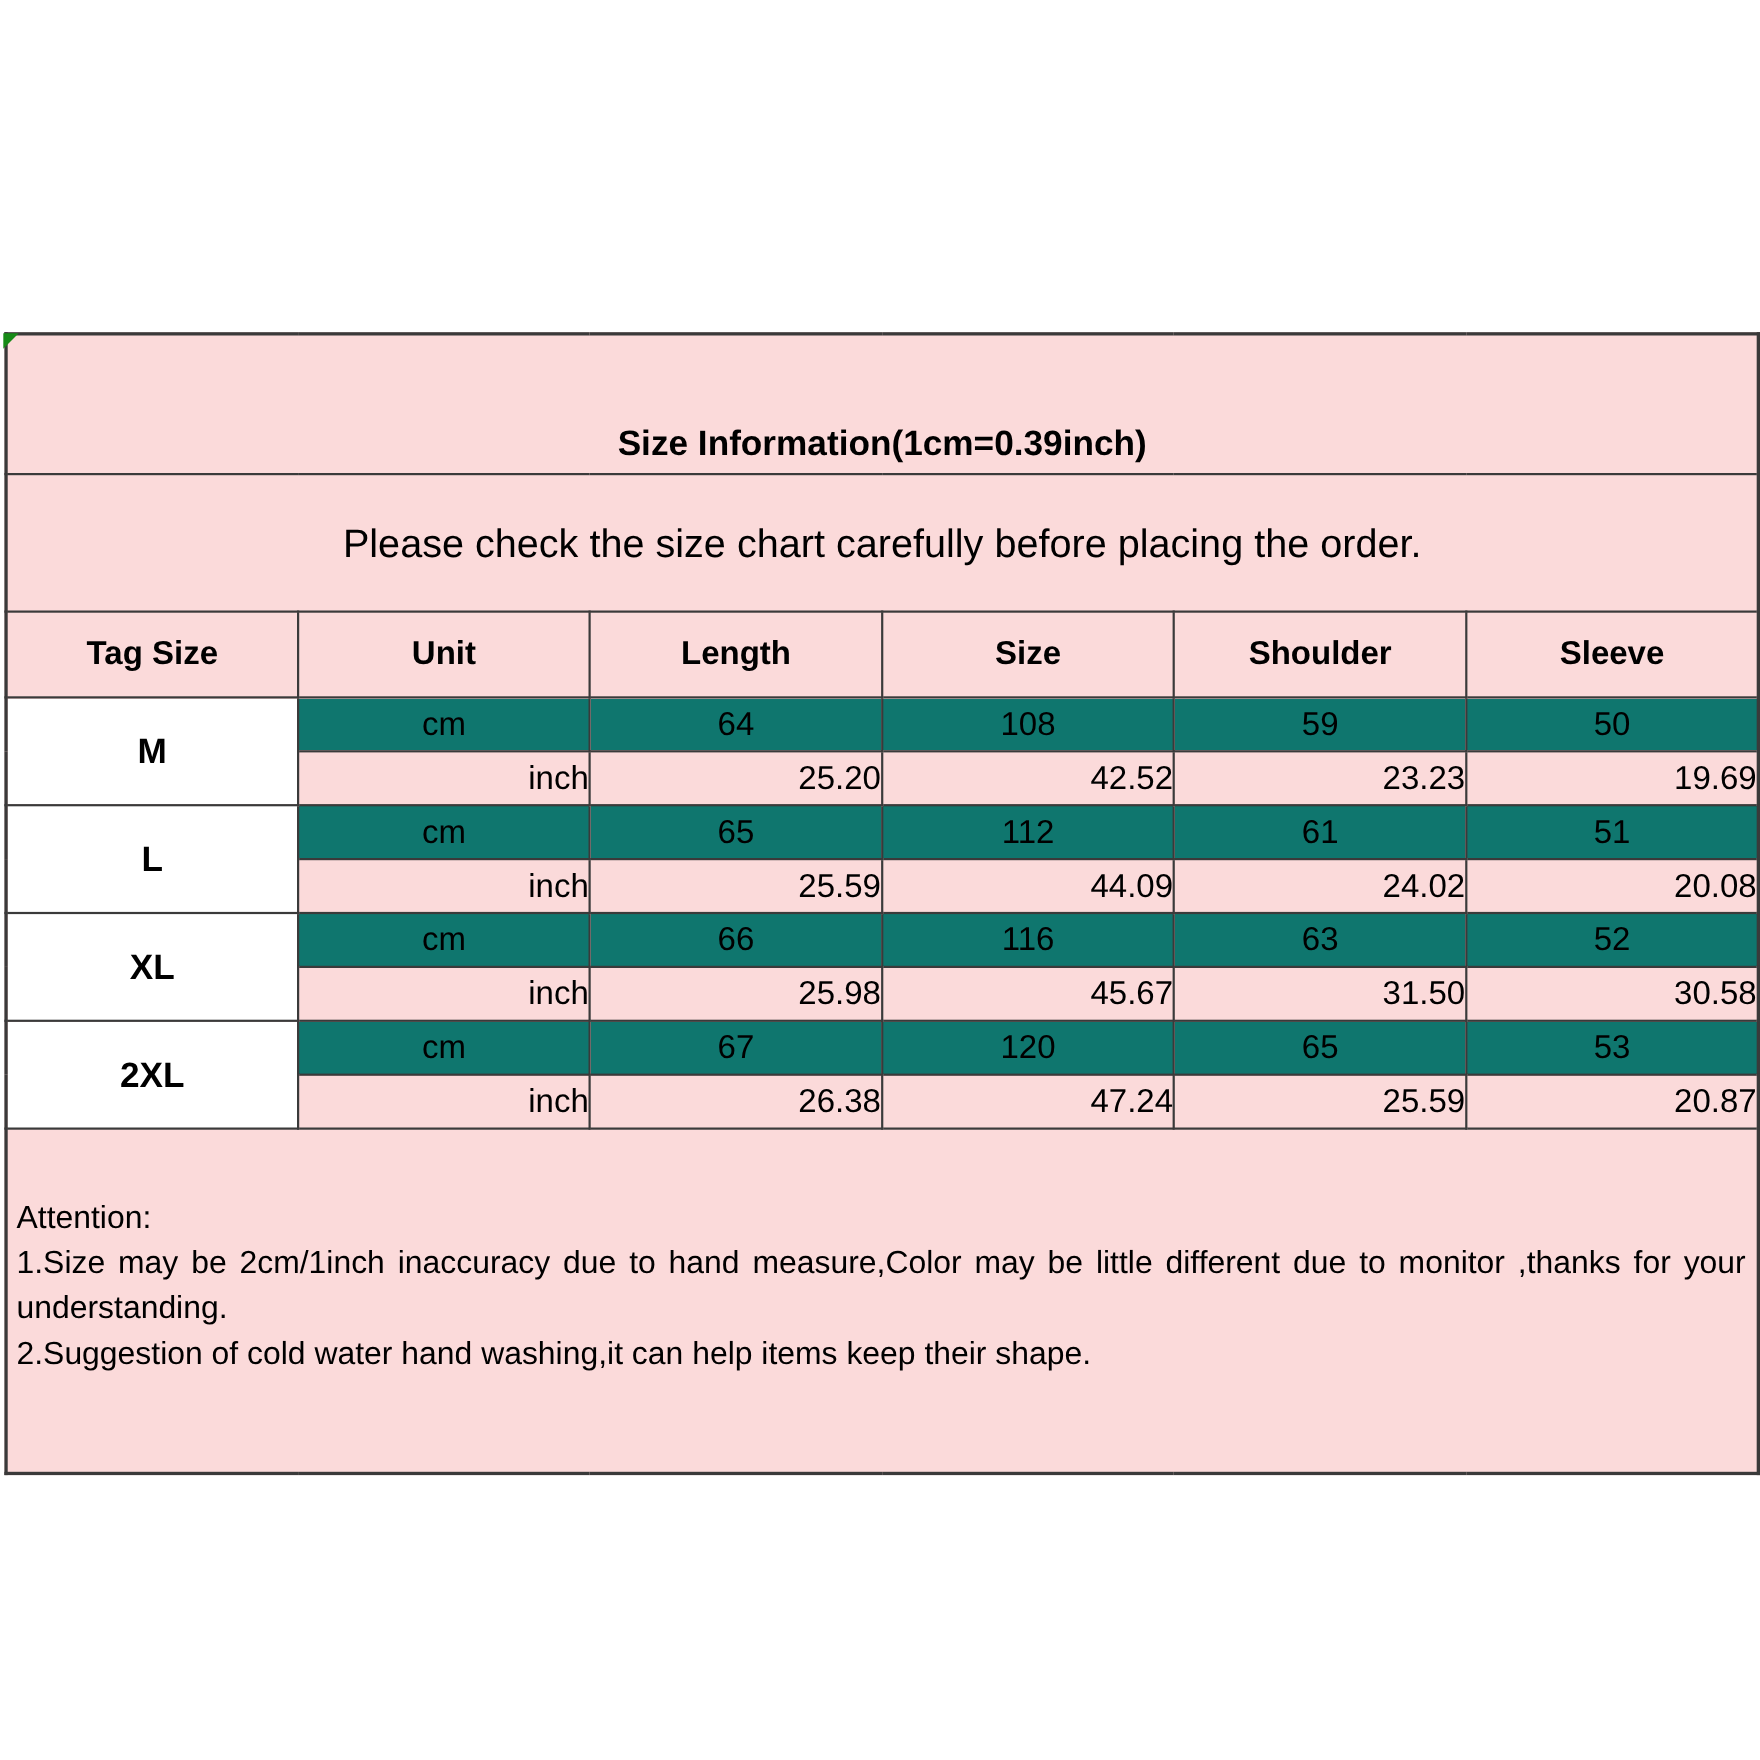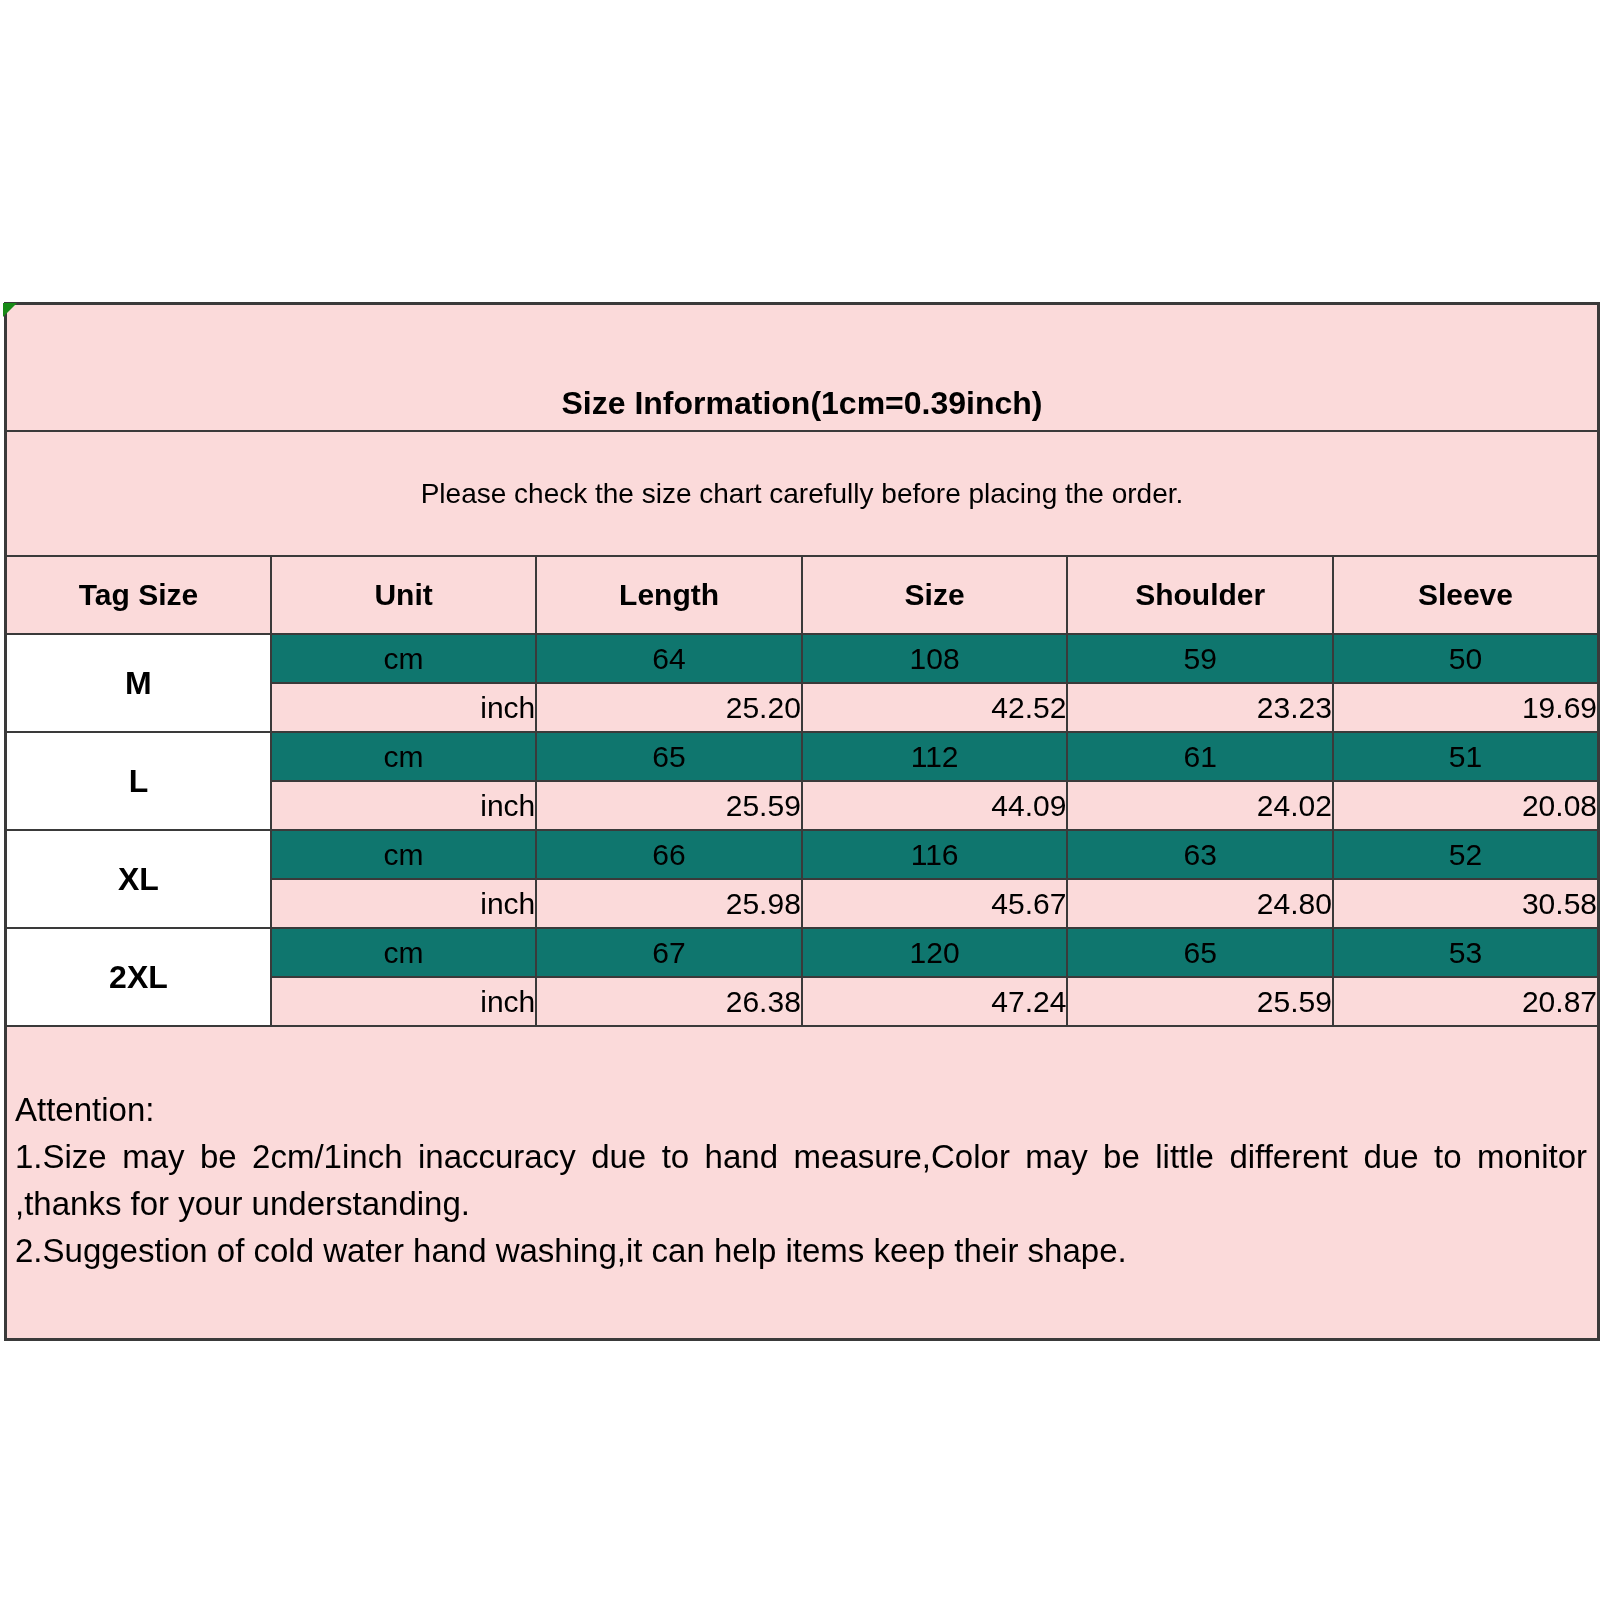--- a/index.html
+++ b/index.html
@@ -37,21 +37,21 @@
   .r-title td {
     height: 117px;
     vertical-align: bottom;
     font-weight: bold;
     font-size: 32px;
     padding-bottom: 8px;
     background: #fbdada;
   }
   .r-sub td {
     height: 123px;
-    font-size: 28px;
+    font-size: 36px;
     background: #fbdada;
   }
   .r-head th {
     height: 76px;
     font-size: 30px;
     font-weight: bold;
     background: #fbdada;
   }
   .r-body td {
     height: 47px;
@@ -63,21 +63,21 @@
     background: #ffffff !important;
     font-weight: bold;
     font-size: 32px;
   }
   .r-att td {
     height: 243px;
     background: #fbdada;
     text-align: left;
     vertical-align: top;
     padding: 60px 10px 8px 8px;
-    font-size: 33px;
+    font-size: 29px;
     line-height: 1.42;
   }
   .r-att .note { text-align: justify; }
   .corner-marker {
     position: absolute;
     left: 3px;
     top: 303px;
     width: 0;
     height: 0;
     border-top: 14px solid #178a17;
@@ -156,21 +156,21 @@
       <td>cm</td>
       <td>66</td>
       <td>116</td>
       <td>63</td>
       <td>52</td>
     </tr>
     <tr class="r-body row-pink">
       <td>inch</td>
       <td>25.98</td>
       <td>45.67</td>
-      <td>24.80</td>
+      <td>31.50</td>
       <td>30.58</td>
     </tr>
 
     <tr class="r-body row-white">
       <td class="tag" rowspan="2">2XL</td>
       <td>cm</td>
       <td>67</td>
       <td>120</td>
       <td>65</td>
       <td>53</td>

